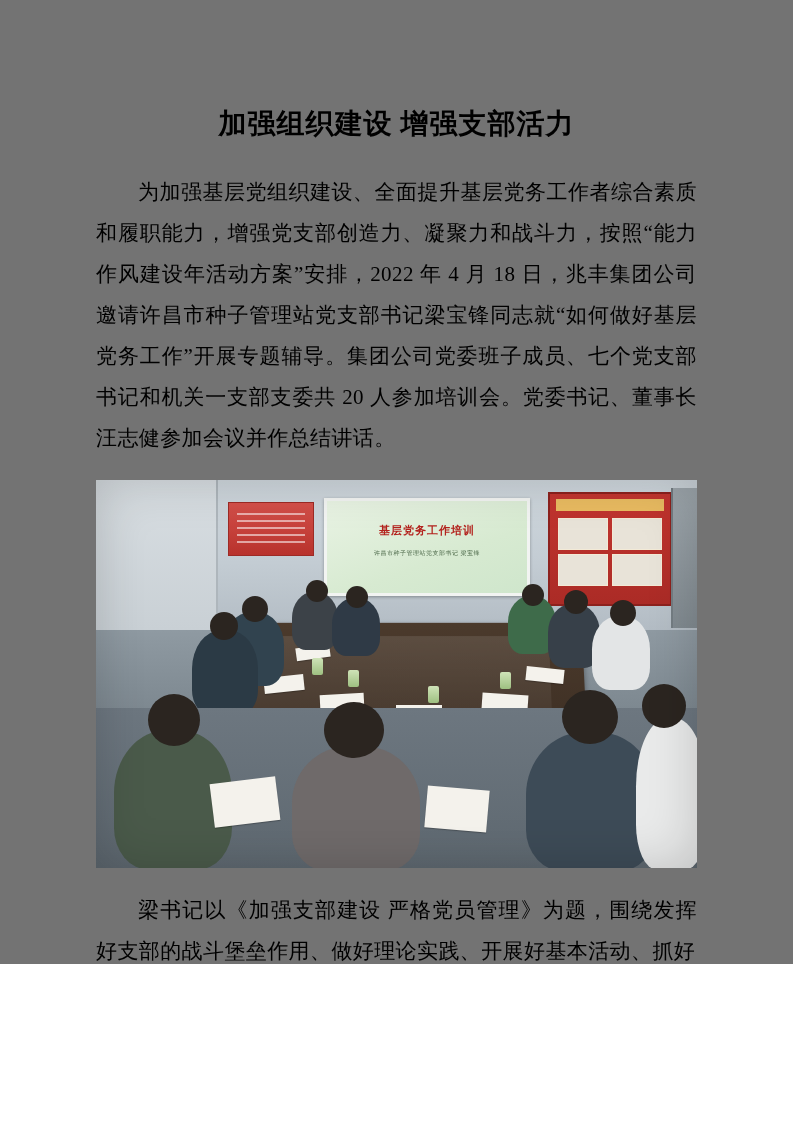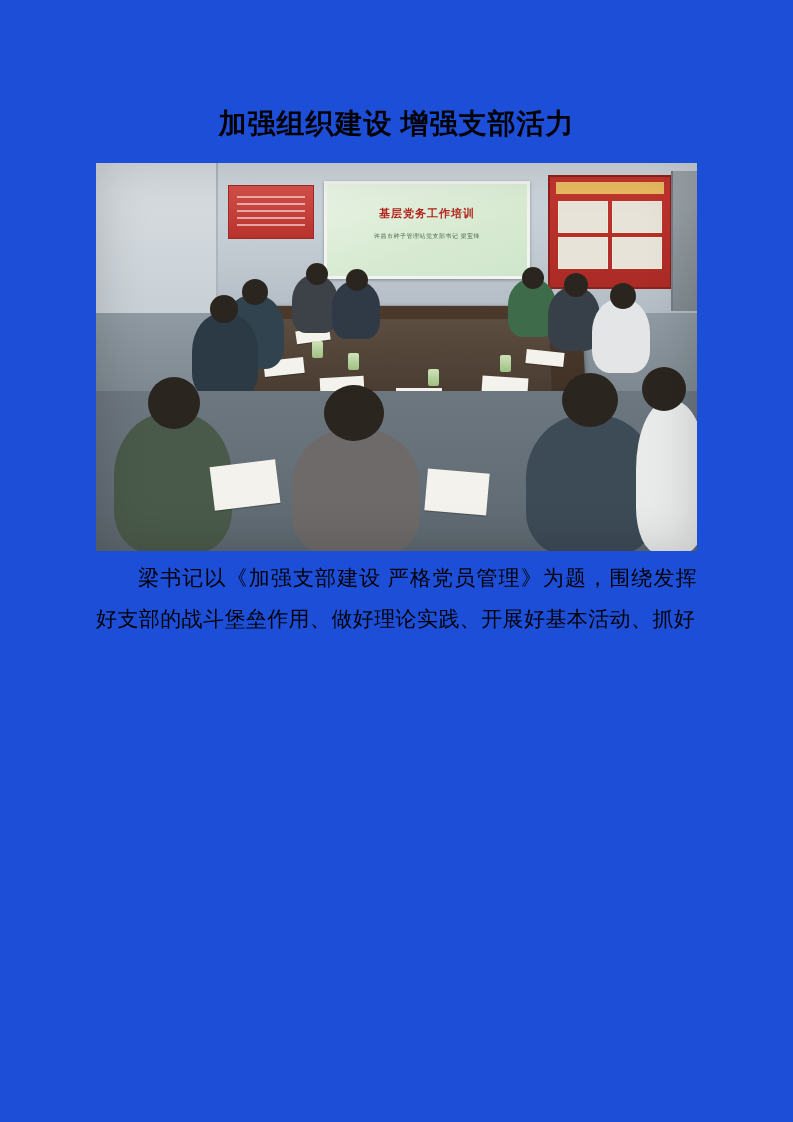--- a/index.html
+++ b/index.html
@@ -13,22 +13,22 @@
     position: relative;
     font-family: "Liberation Serif", "DejaVu Serif", serif;
     color: #000000;
     overflow: hidden;
   }
   .page {
     position: absolute;
     left: 0;
     top: 0;
     width: 793px;
-    height: 1122px;
-    background: #1d4ed8;
+    height: 964px;
+    background: #737373;
   }
   .content {
     position: absolute;
     left: 96px;
     top: 0;
     width: 601px;
   }
   .doc-title {
     margin-top: 104px;
     text-align: center;
@@ -49,21 +49,21 @@
   .para {
     margin-top: 28px;
     font-size: 21px;
     line-height: 41px;
     text-align: justify;
     text-justify: inter-ideograph;
     text-indent: 2em;
     letter-spacing: 0.4px;
   }
   .para-after {
-    margin-top: 7px;
+    margin-top: 22px;
     font-size: 21px;
     line-height: 41px;
     text-align: justify;
     text-justify: inter-ideograph;
     text-indent: 2em;
     letter-spacing: 0.4px;
   }
 
   
   .photo-wrap {
@@ -232,20 +232,21 @@
   }
 </style>
 </head>
 <body>
 
 <div class="page">
   <div class="content">
 
     <h1 class="doc-title">加强组织建设  增强支部活力</h1>
 
+    <p class="para">为加强基层党组织建设、全面提升基层党务工作者综合素质和履职能力，增强党支部创造力、凝聚力和战斗力，按照“能力作风建设年活动方案”安排，2022 年 4 月 18 日，兆丰集团公司邀请许昌市种子管理站党支部书记梁宝锋同志就“如何做好基层党务工作”开展专题辅导。集团公司党委班子成员、七个党支部书记和机关一支部支委共 20 人参加培训会。党委书记、董事长汪志健参加会议并作总结讲话。</p>
 
     <div class="photo-wrap">
       <div class="photo">
 
         <div class="wall"></div>
         <div class="wall-left-panel"></div>
 
         <div class="banner-left"></div>
 
         <div class="screen">

